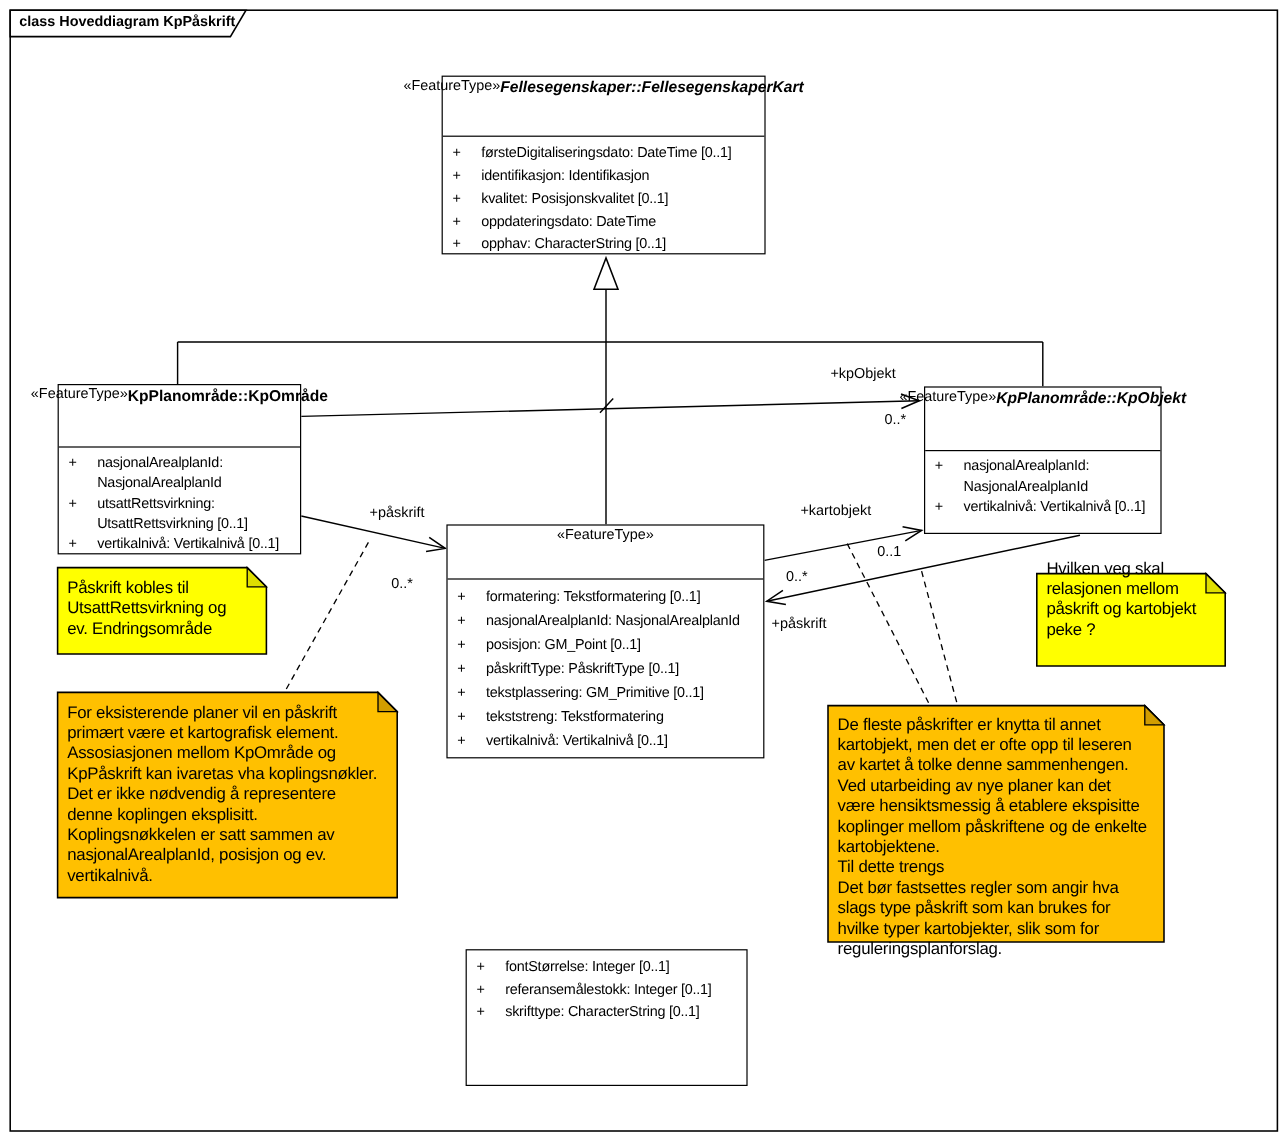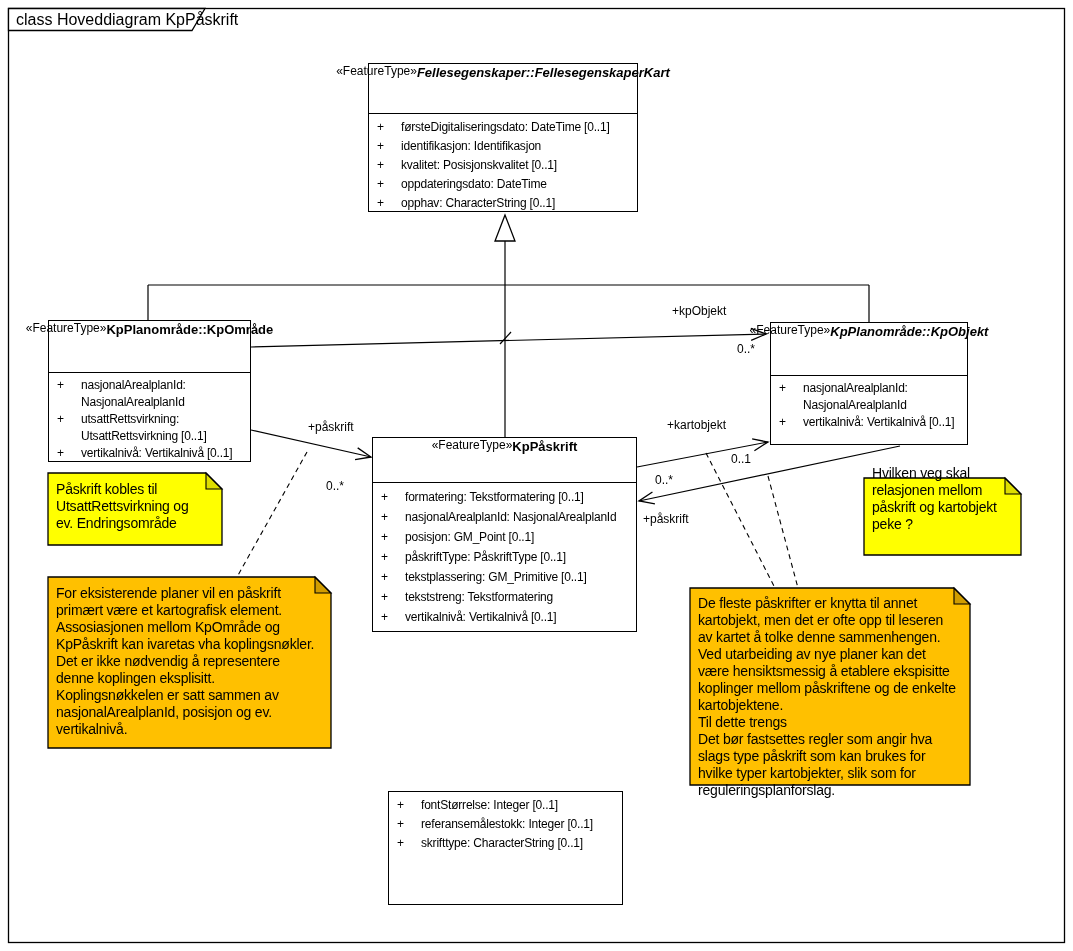--- a/index.html
+++ b/index.html
@@ -2,21 +2,21 @@
 <html><head>
 <meta charset="utf-8">
 <style>
   html,body{margin:0;padding:0;background:#fff;}
   .canvas{
     position:relative;width:1073px;height:951px;background:#ffffff;
     font-family:"Liberation Sans", sans-serif;color:#000;overflow:hidden;
   }
   .layer{position:absolute;left:0;top:0;width:1073px;height:951px;}
   .frame-title{
-    position:absolute;left:16px;top:11px;font-size:16px;font-weight:normal;
+    position:absolute;left:16px;top:11px;font-size:12px;font-weight:bold;
   }
   
   .uml-class{
     position:absolute;background:#fff;border:1.5px solid #000;box-sizing:border-box;
   }
   .cls-header{
     border-bottom:1.5px solid #000;text-align:center;box-sizing:border-box;
     display:flex;flex-direction:row;justify-content:center;
   }
   .stereotype{font-size:12px;line-height:15px;}
@@ -163,21 +163,20 @@
         <div class="attr-row">
           <span class="plus">+</span>
           <span class="attr-text">vertikalnivå: Vertikalnivå [0..1]</span>
         </div>
       </div>
   </div>
 
   <div class="uml-class nowrap tall" style="left:372px;top:437px;width:265px;height:195px;">
     <div class="cls-header" style="height:45px;">
       <div class="stereotype">«FeatureType»</div>
-      <div class="cls-name">KpPåskrift</div>
     </div>
     <div class="cls-attrs">
 
         <div class="attr-row">
           <span class="plus">+</span>
           <span class="attr-text">formatering: Tekstformatering [0..1]</span>
         </div>
 
         <div class="attr-row">
           <span class="plus">+</span>
@@ -233,21 +232,21 @@
   </div>
 
   <div class="note-text" style="left:56px;top:481px;width:152px;">Påskrift kobles til UtsattRettsvirkning og ev. Endringsområde</div>
   <div class="note-text" style="left:56px;top:585px;width:263px;">For eksisterende planer vil en påskrift primært være et kartografisk element. Assosiasjonen mellom KpOmråde og KpPåskrift kan ivaretas vha koplingsnøkler. Det er ikke nødvendig å representere denne koplingen eksplisitt. Koplingsnøkkelen er satt sammen av nasjonalArealplanId, posisjon og ev. vertikalnivå.</div>
   <div class="note-text" style="left:872px;top:465px;width:142px;">Hvilken veg skal relasjonen mellom påskrift og kartobjekt peke ?</div>
   <div class="note-text" style="left:698px;top:595px;width:260px;">De fleste påskrifter er knytta til annet kartobjekt, men det er ofte opp til leseren av kartet å tolke denne sammenhengen.
 Ved utarbeiding av nye planer kan det være hensiktsmessig å etablere ekspisitte koplinger mellom påskriftene og de enkelte kartobjektene.
 Til dette trengs
 Det bør fastsettes regler som angir hva slags type påskrift som kan brukes for hvilke typer kartobjekter, slik som for reguleringsplanforslag.</div>
 
-  <div class="edge-label" style="left:672px;top:304px;">+kpObjekt</div>
+  <div class="edge-label" style="left:692px;top:304px;">+kpObjekt</div>
   <div class="edge-label" style="left:737px;top:342px;">0..*</div>
 
   <div class="edge-label" style="left:308px;top:420px;">+påskrift</div>
   <div class="edge-label" style="left:326px;top:479px;">0..*</div>
 
   <div class="edge-label" style="left:667px;top:418px;">+kartobjekt</div>
   <div class="edge-label" style="left:731px;top:452px;">0..1</div>
 
   <div class="edge-label" style="left:655px;top:473px;">0..*</div>
   <div class="edge-label" style="left:643px;top:512px;">+påskrift</div>

